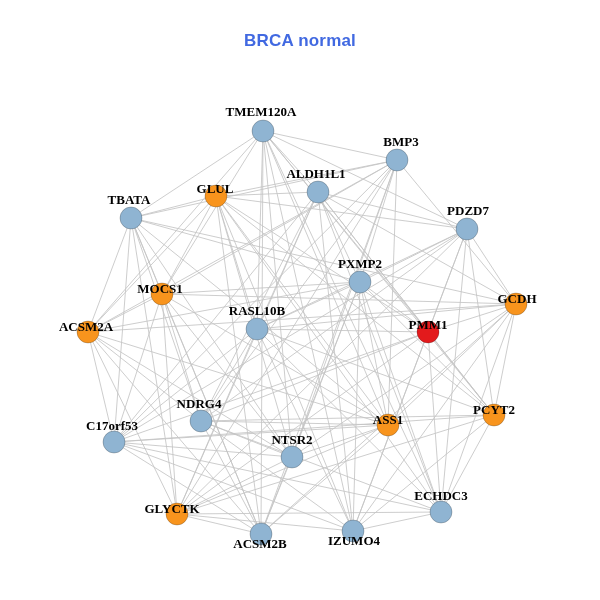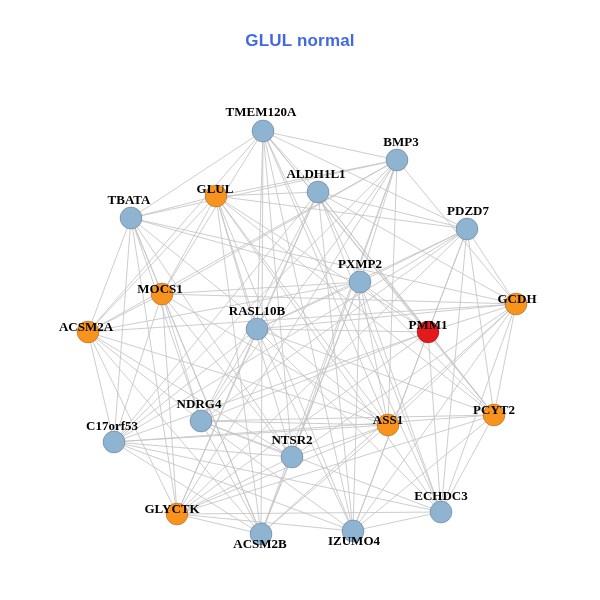--- a/index.html
+++ b/index.html
@@ -42,21 +42,21 @@
     font-family: "Liberation Serif", serif;
     font-size: 13px;
     font-weight: bold;
     text-anchor: middle;
   }
 </style>
 </head>
 <body>
 
 <div class="figure">
-  <div class="figure-title" style="color: rgb(65, 105, 225);">GLUL normal</div>
+  <div class="figure-title" style="color: rgb(65, 105, 225);">BRCA normal</div>
   <svg class="network" width="600" height="600" viewBox="0 0 600 600">
     <g id="edges-layer">
         <line x1="263" y1="131" x2="397" y2="160" class="edge-line" stroke="#C4C4C4" stroke-width="1" stroke-opacity="0.85"></line>
         <line x1="263" y1="131" x2="318" y2="192" class="edge-line" stroke="#C4C4C4" stroke-width="1" stroke-opacity="0.85"></line>
         <line x1="263" y1="131" x2="131" y2="218" class="edge-line" stroke="#C4C4C4" stroke-width="1" stroke-opacity="0.85"></line>
         <line x1="263" y1="131" x2="467" y2="229" class="edge-line" stroke="#C4C4C4" stroke-width="1" stroke-opacity="0.85"></line>
         <line x1="263" y1="131" x2="162" y2="294" class="edge-line" stroke="#C4C4C4" stroke-width="1" stroke-opacity="0.85"></line>
         <line x1="263" y1="131" x2="257" y2="329" class="edge-line" stroke="#C4C4C4" stroke-width="1" stroke-opacity="0.85"></line>
         <line x1="263" y1="131" x2="88" y2="332" class="edge-line" stroke="#C4C4C4" stroke-width="1" stroke-opacity="0.85"></line>
         <line x1="263" y1="131" x2="428" y2="332" class="edge-line" stroke="#C4C4C4" stroke-width="1" stroke-opacity="0.85"></line>

